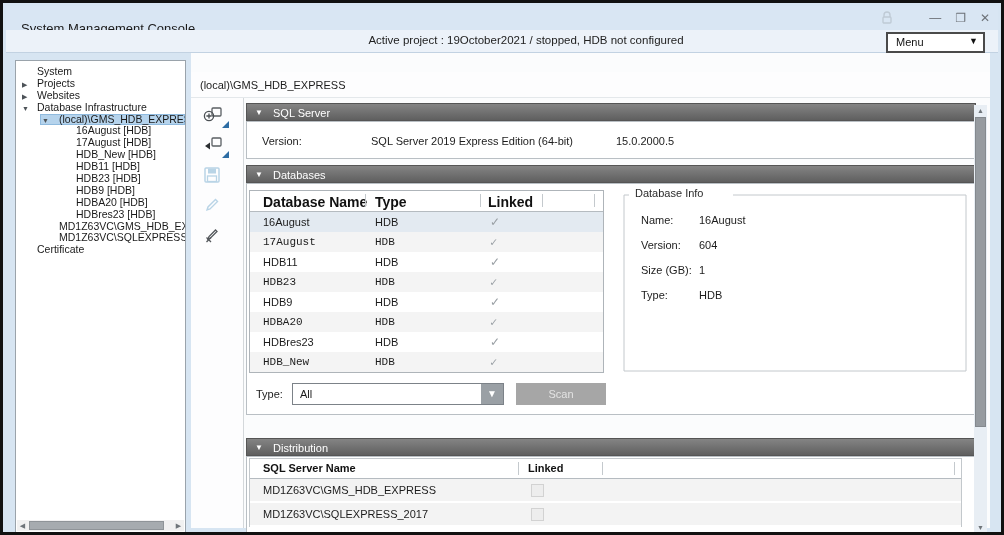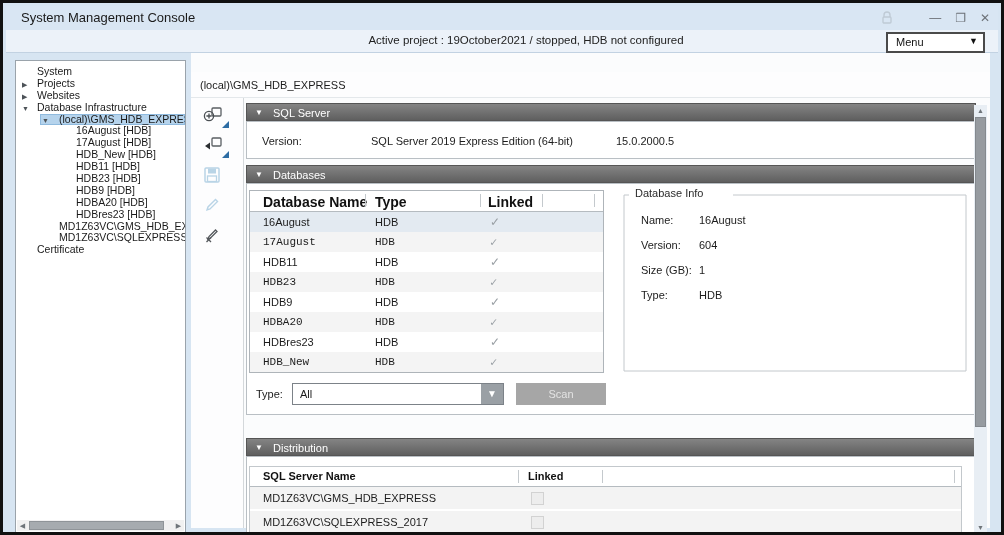--- a/index.html
+++ b/index.html
@@ -1,20 +1,20 @@
 <!DOCTYPE html>
 <html><head>
 <meta charset="utf-8">
 <style>
   html,body{margin:0;padding:0;background:#ffffff;font-family:"Liberation Sans",sans-serif;}
   .window{position:relative;width:1004px;height:535px;background:#d7e5f2;border:3px solid #111;box-sizing:border-box;overflow:hidden;}
 
   
   .titlebar{position:absolute;left:3px;top:3px;right:3px;height:24px;background:#d9e6f3;}
-  .titlebar .title{position:absolute;left:15px;top:4px;font-size:13px;color:#1a1a1a;}
+  .titlebar .title{position:absolute;left:15px;top:15px;font-size:13px;color:#1a1a1a;}
   .win-controls{position:absolute;right:8px;top:3px;height:18px;display:flex;align-items:center;gap:14px;}
   .wc{font-size:12px;color:#6d7278;cursor:default;line-height:18px;}
   .lock-ic{opacity:.55;display:inline-block;margin-right:22px;}
 
   
   .statusbar{position:absolute;left:3px;top:27px;right:3px;height:22px;background:#ecf2f9;border-bottom:1px solid #c2d2e2;}
   .status-text{position:absolute;left:0;right:0;top:4px;text-align:center;font-size:11.5px;color:#222;padding-left:48px;}
   .menu-combo{position:absolute;right:13px;top:2px;width:95px;height:17px;background:#fff;border:2px solid #4a4a4a;font-size:11px;color:#111;}
   .menu-combo .mlabel{position:absolute;left:8px;top:2px;}
   .menu-combo .arr{position:absolute;right:5px;top:2px;font-size:9px;color:#111;}
@@ -83,21 +83,21 @@
 
   .type-row{position:absolute;left:0;top:198px;right:0;height:24px;font-size:11px;color:#1c1c1c;}
   .type-label{position:absolute;left:9px;top:6px;}
   .type-combo{position:absolute;left:45px;top:1px;width:212px;height:22px;background:#fff;border:1px solid #7c8288;box-sizing:border-box;}
   .type-combo .tval{position:absolute;left:7px;top:4px;}
   .type-combo .tbtn{position:absolute;right:0;top:0;width:22px;height:20px;background:#9aa0a5;color:#fff;text-align:center;font-size:10px;line-height:20px;}
   .scan-btn{position:absolute;left:269px;top:1px;width:90px;height:22px;background:#a6a6a6;color:#e3e3e3;font-size:11px;text-align:center;line-height:22px;}
 
   .sec-dist{position:absolute;left:0;top:340px;right:0;}
   .dist-box{height:80px;border-bottom:none;}
-  .dist-table{position:absolute;left:2px;top:9px;width:713px;border:1px solid #c3c8cc;border-bottom:none;box-sizing:border-box;background:#fff;}
+  .dist-table{position:absolute;left:2px;top:1px;width:713px;border:1px solid #c3c8cc;border-bottom:none;box-sizing:border-box;background:#fff;}
   .dist-hrow{position:relative;height:19px;border-bottom:1px solid #b5bbc0;font-size:11px;font-weight:bold;color:#111;}
   .dist-hrow .h-name{position:absolute;left:13px;top:3px;}
   .dist-hrow .h-linked{position:absolute;left:278px;top:3px;}
   .dist-row{position:relative;height:22px;font-size:11px;color:#1c1c1c;background:#f3f3f3;border-bottom:2px solid #fff;}
   .dist-row .c-name{position:absolute;left:13px;top:5px;}
   .dist-row .c-box{position:absolute;left:281px;top:5px;width:11px;height:11px;background:#ededed;border:1px solid #d2d2d2;}
 
   
   .vscroll{position:absolute;right:3px;top:52px;width:13px;height:428px;background:#e8eef4;}
   .vs-arrow{position:absolute;left:0;width:13px;height:11px;font-size:7px;color:#6f757a;text-align:center;line-height:11px;}

